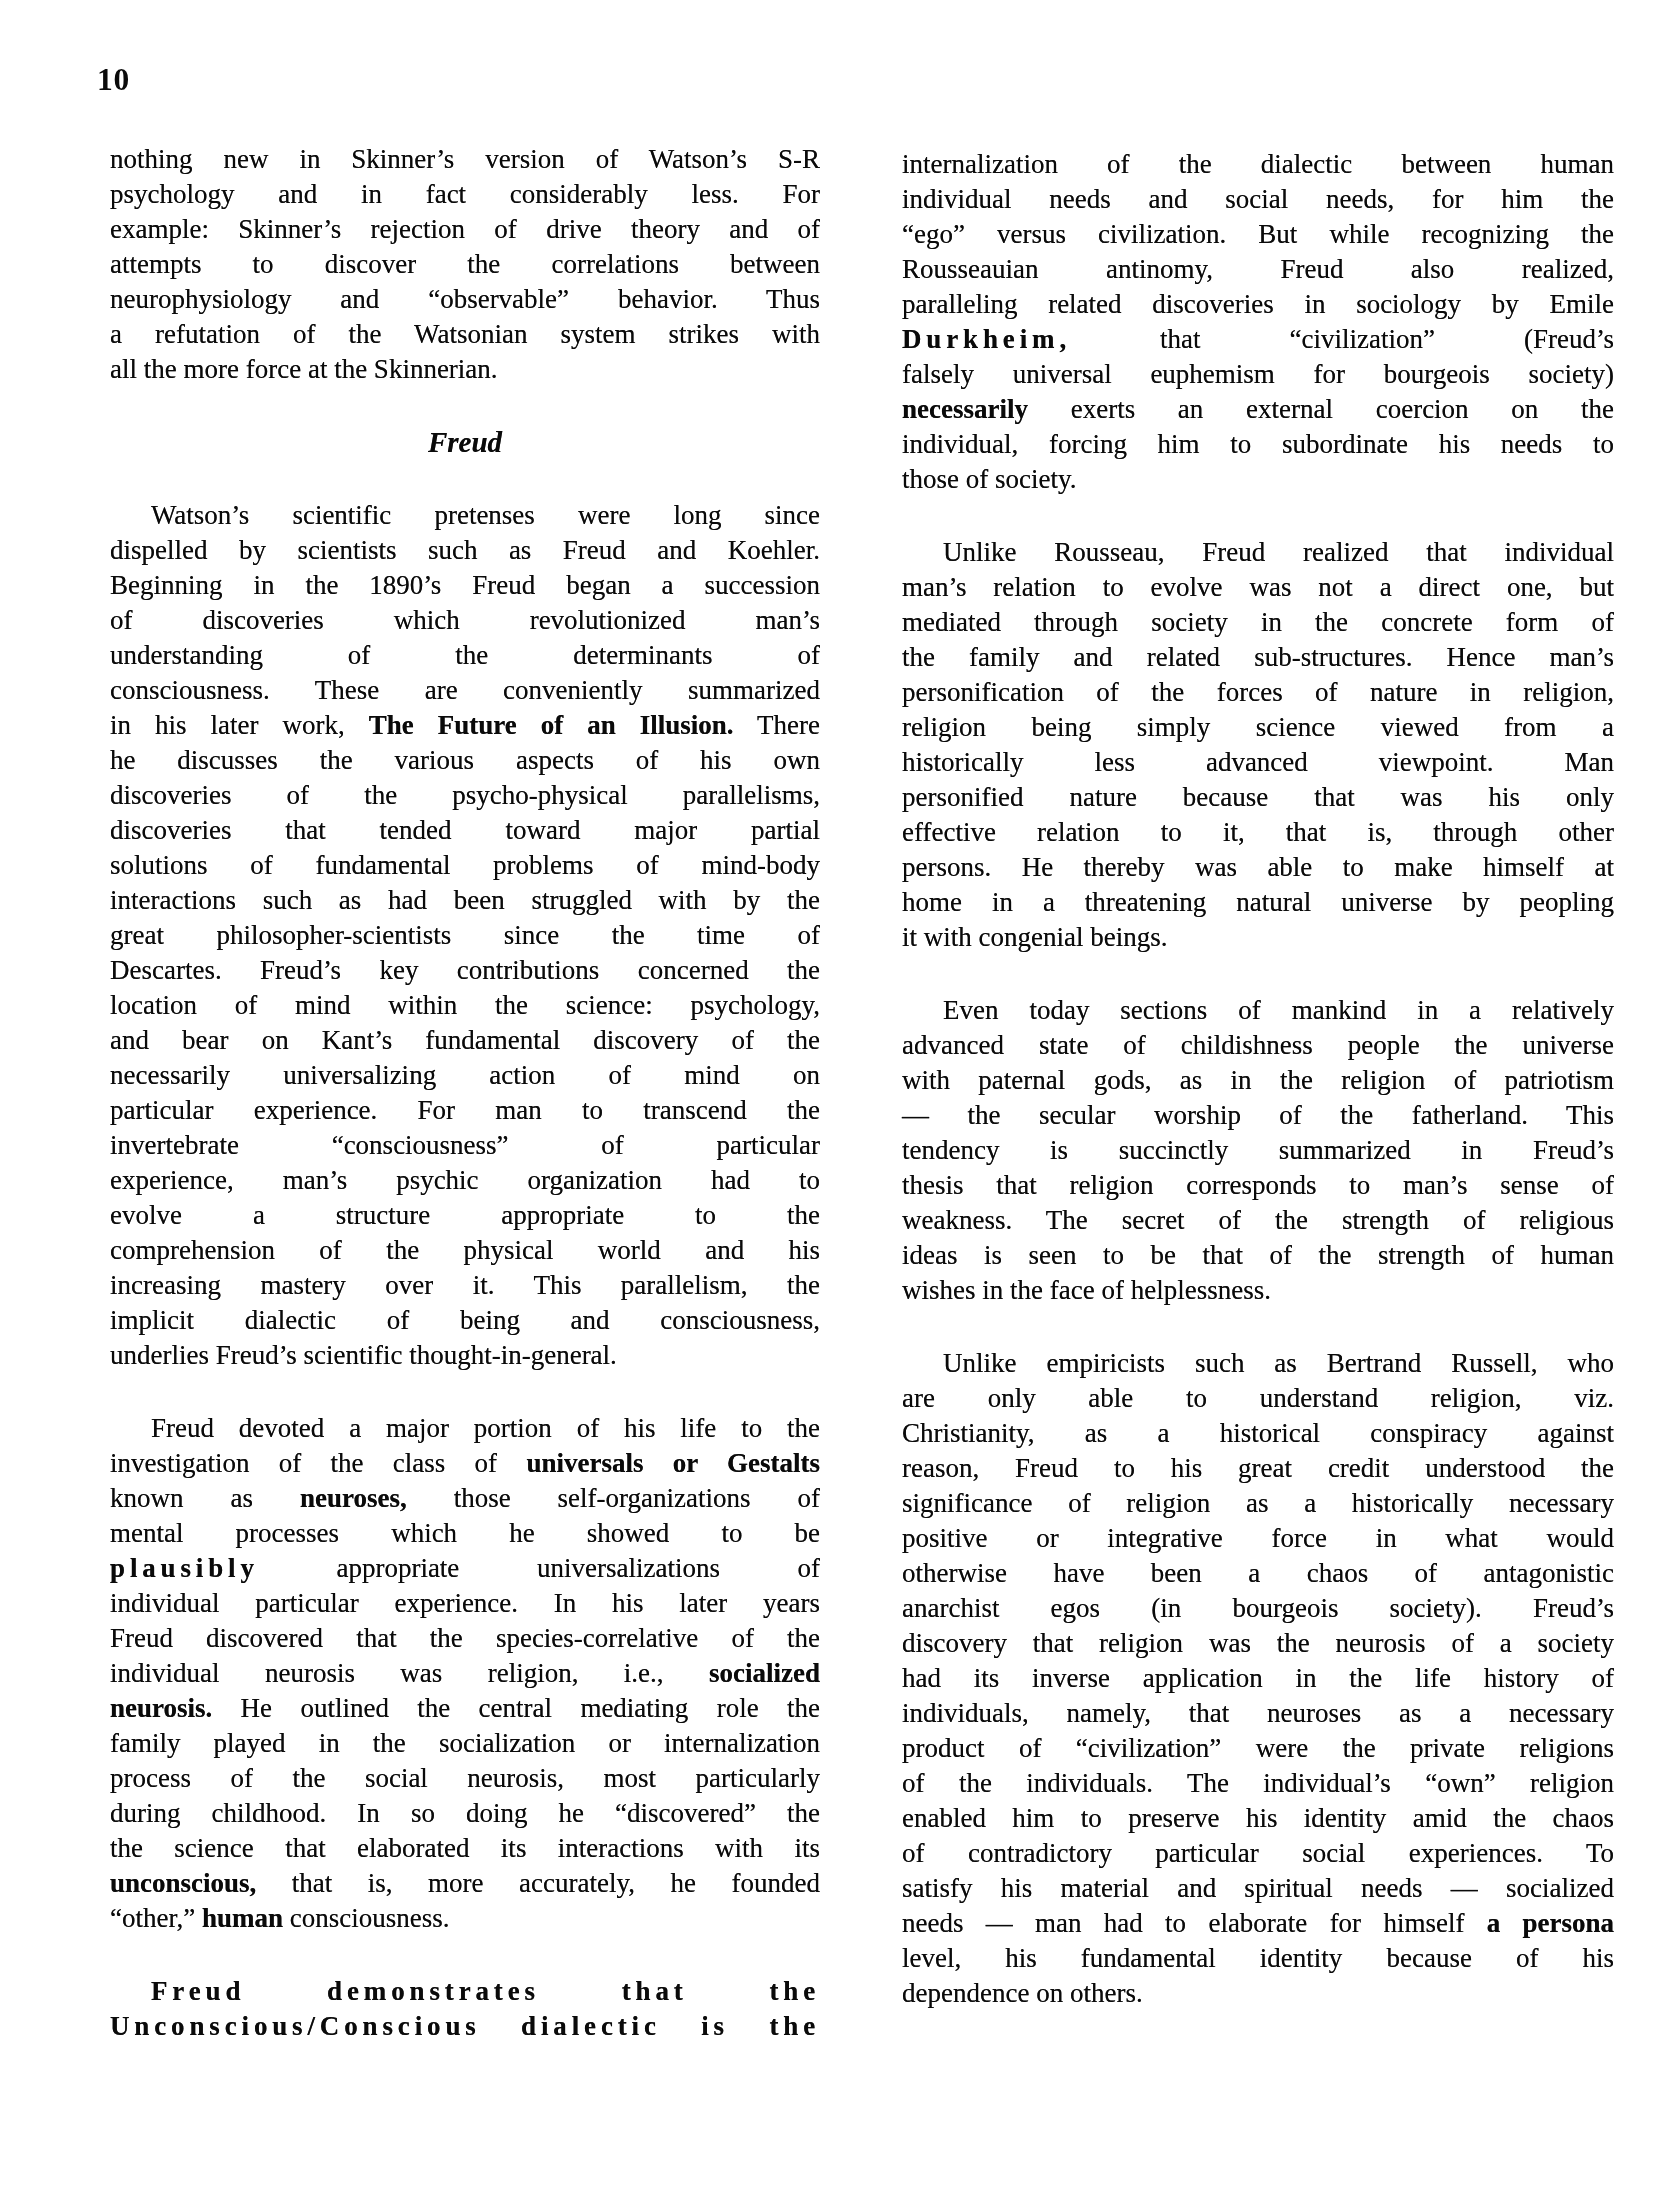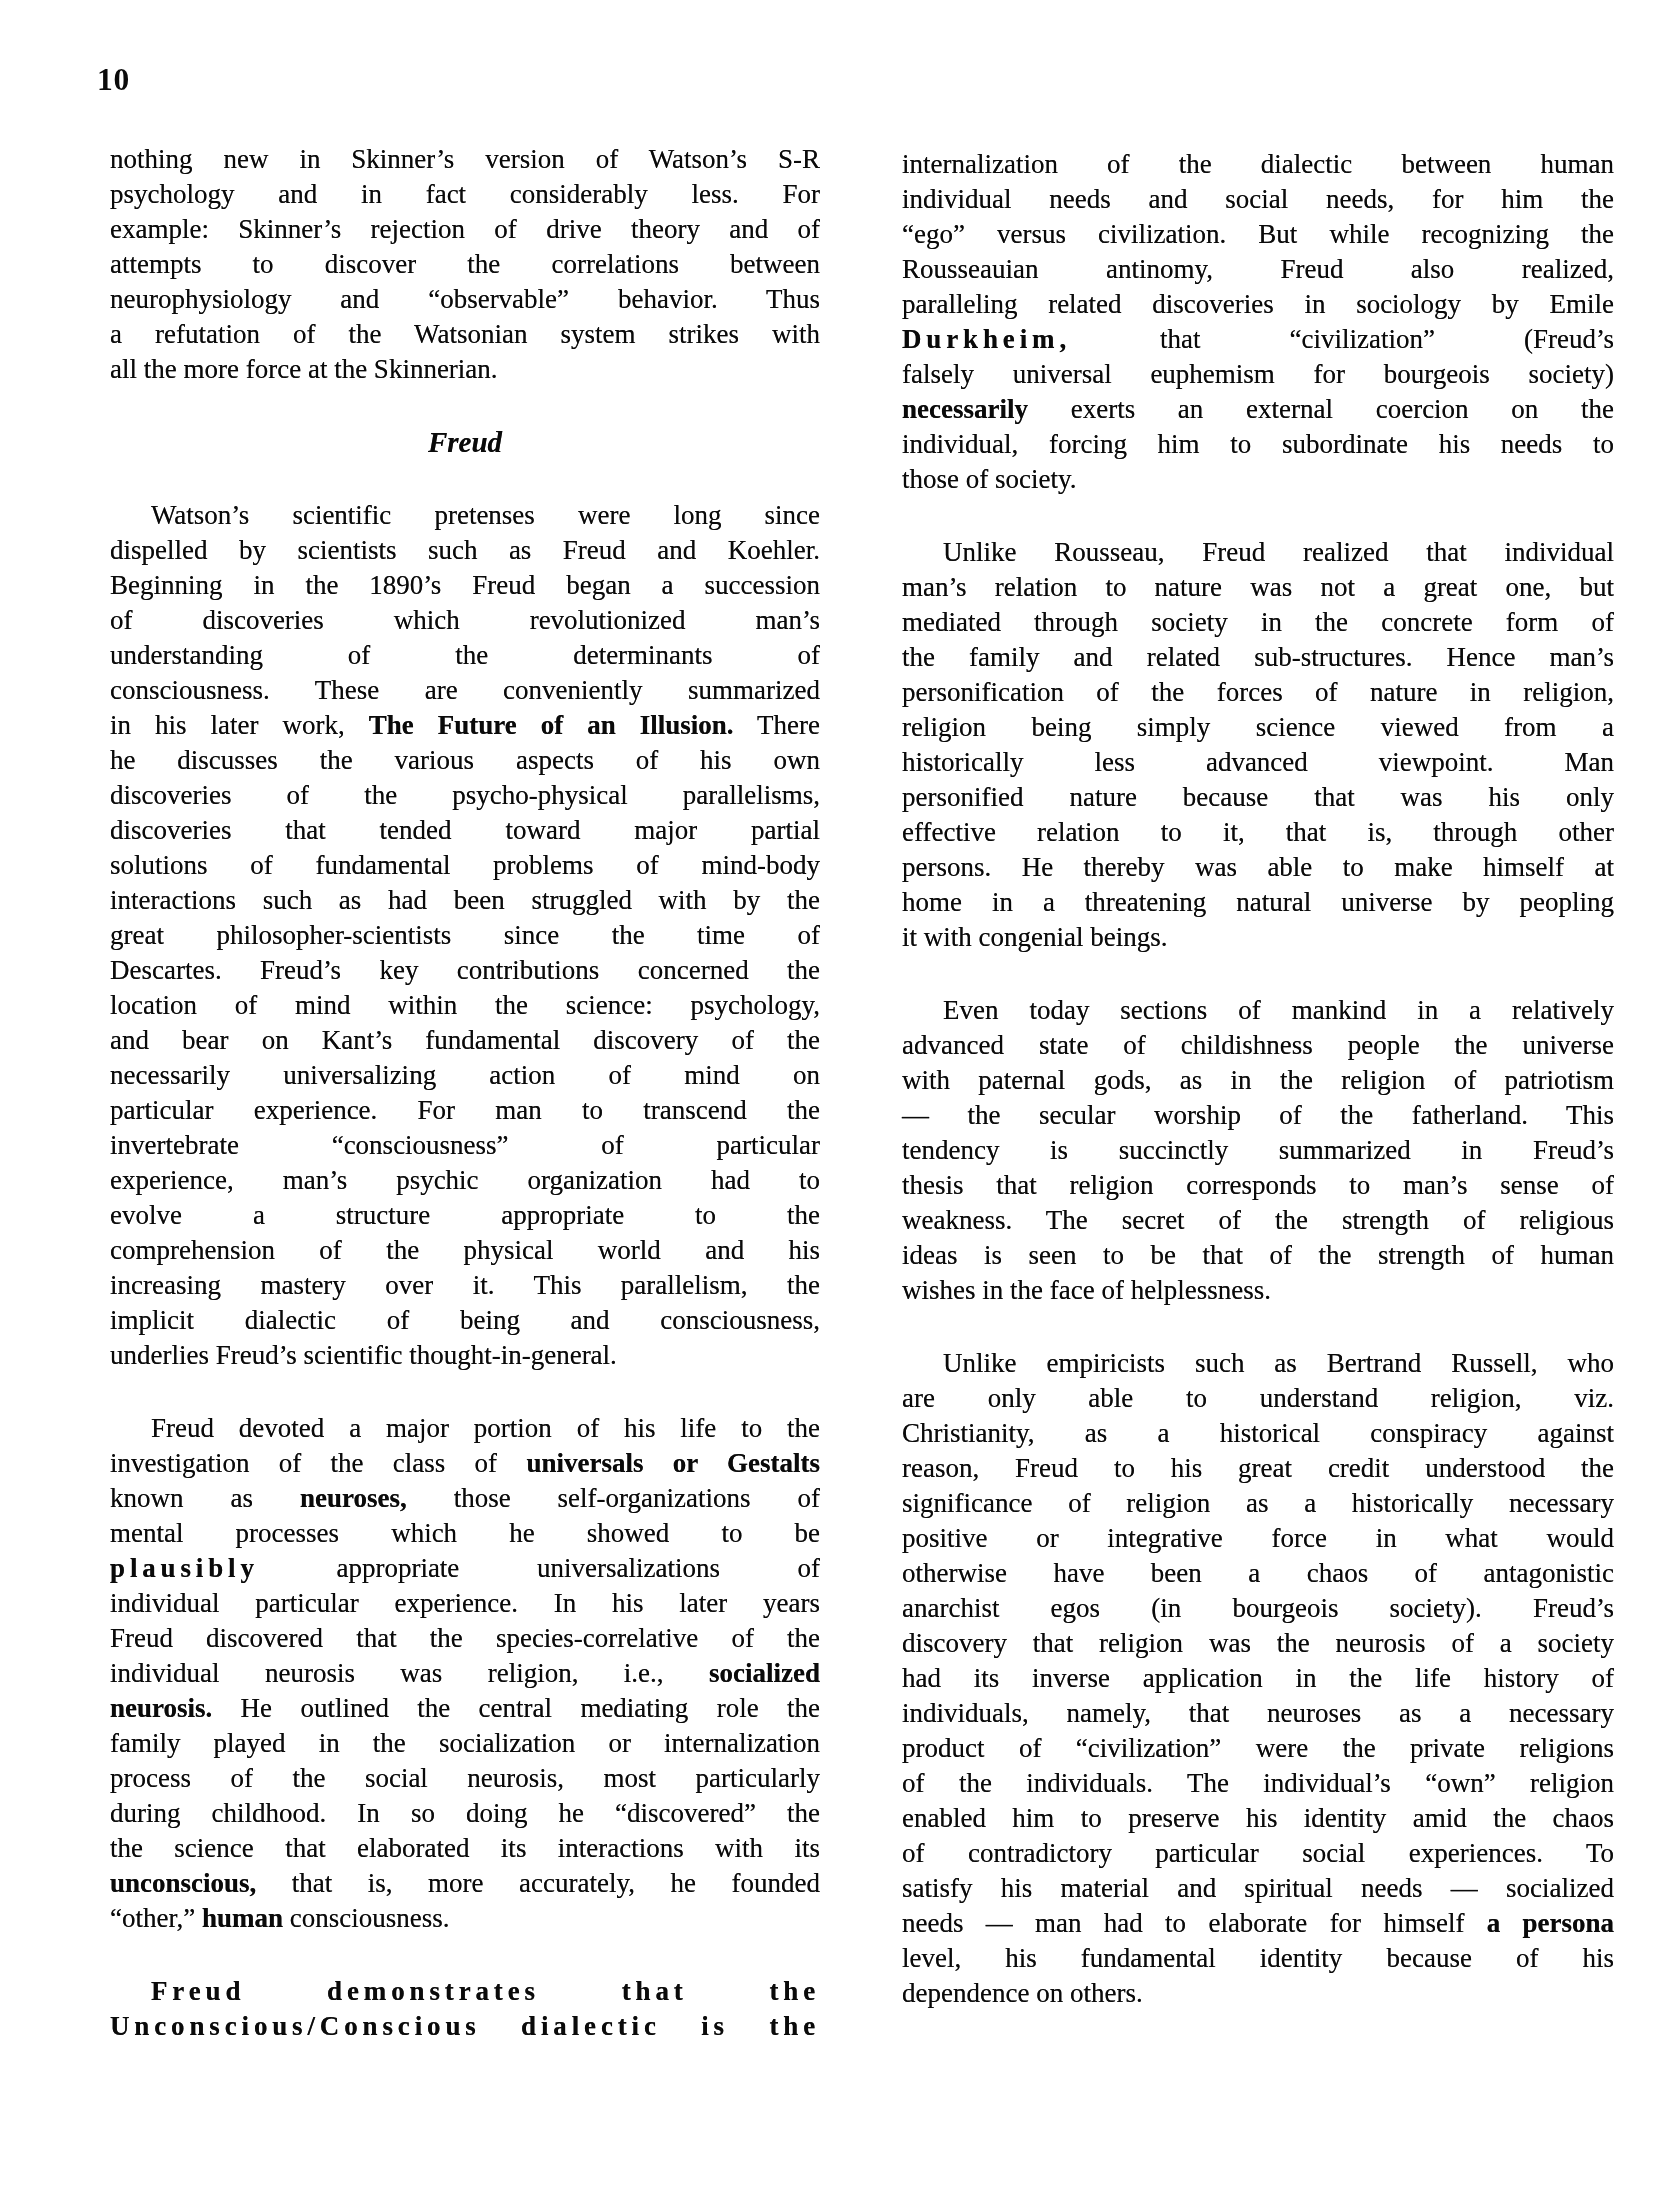--- a/index.html
+++ b/index.html
@@ -120,21 +120,21 @@
         <div class="line"><span>Rousseauian antinomy, Freud also realized,</span></div>
         <div class="line"><span>paralleling related discoveries in sociology by Emile</span></div>
         <div class="line"><span class="spaced">Durkheim,</span><span> that “civilization” (Freud’s</span></div>
         <div class="line"><span>falsely universal euphemism for bourgeois society)</span></div>
         <div class="line"><span class="bold">necessarily</span><span> exerts an external coercion on the</span></div>
         <div class="line"><span>individual, forcing him to subordinate his needs to</span></div>
         <div class="line last"><span>those of society.</span></div>
       </div>
       <div class="para indent">
         <div class="line"><span>Unlike Rousseau, Freud realized that individual</span></div>
-        <div class="line"><span>man’s relation to nature was not a great one, but</span></div>
+        <div class="line"><span>man’s relation to evolve was not a direct one, but</span></div>
         <div class="line"><span>mediated through society in the concrete form of</span></div>
         <div class="line"><span>the family and related sub-structures. Hence man’s</span></div>
         <div class="line"><span>personification of the forces of nature in religion,</span></div>
         <div class="line"><span>religion being simply science viewed from a</span></div>
         <div class="line"><span>historically less advanced viewpoint. Man</span></div>
         <div class="line"><span>personified nature because that was his only</span></div>
         <div class="line"><span>effective relation to it, that is, through other</span></div>
         <div class="line"><span>persons. He thereby was able to make himself at</span></div>
         <div class="line"><span>home in a threatening natural universe by peopling</span></div>
         <div class="line last"><span>it with congenial beings.</span></div>

